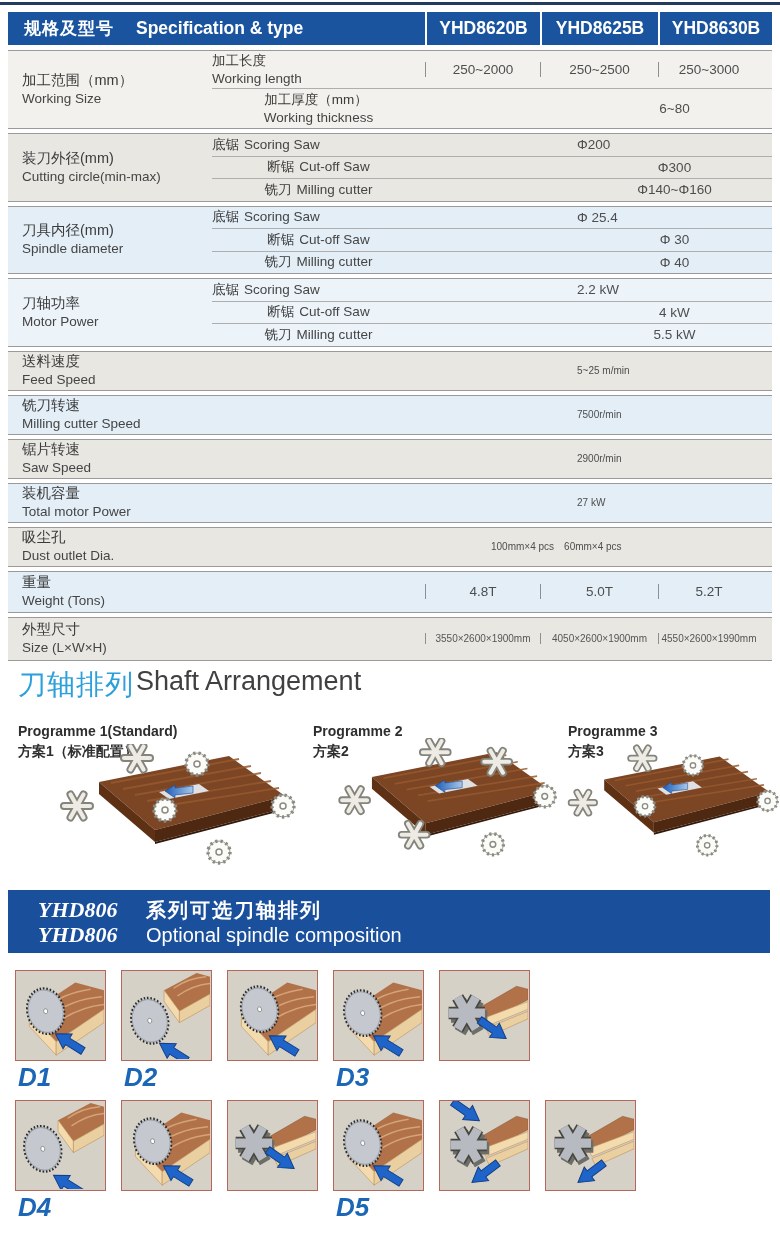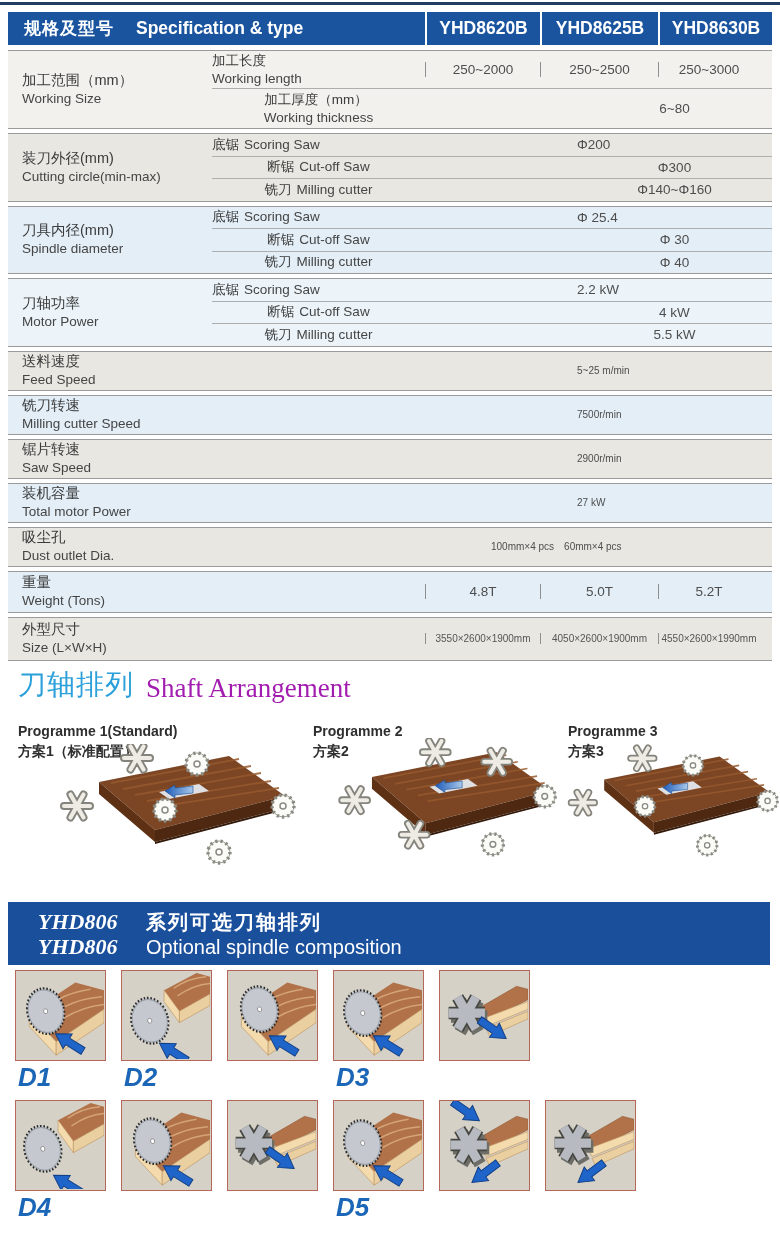--- a/index.html
+++ b/index.html
@@ -49,37 +49,37 @@
   .sec-ws .row:nth-child(1){height:37px;}
   .sec-ws .row:nth-child(2){height:39px;}
   .sec-3r .row{height:21.5px;}
   .sec-full{height:38px;}
   .sec-w .row{height:40px;}
   .sec-s .row{height:42px;}
   .label-wide{width:417px !important;}
   .vsize{font-size:10px;color:#555;letter-spacing:0px;}
 
   
-  .shaft-title{position:absolute;top:666px;left:18px;display:flex;align-items:flex-end;gap:12px;}
+  .shaft-title{position:absolute;top:666px;left:18px;display:flex;align-items:flex-start;gap:2px;}
   .shaft-title .t-zh{font-size:28px;color:#2ba0da;letter-spacing:1px;}
-  .shaft-title .t-en{font-size:27px;color:#a21caf;font-family:Liberation Serif, serif;}
+  .shaft-title .t-en{font-size:27px;color:#404040;}
   .programmes{position:absolute;top:720px;left:0;width:780px;height:162px;padding-left:18px;}
   .prog-cap{position:absolute;line-height:1.4;font-size:14px;color:#2e2e2e;font-weight:bold;}
   .prog-cap .c-zh{font-weight:600;}
   .cap1{left:18px;top:2px;}
   .cap2{left:313px;top:2px;}
   .cap3{left:568px;top:2px;}
   .fig{position:absolute;}
   .fig1{left:46px;top:24px;}
   .fig2{left:322px;top:18px;}
   .fig3{left:558px;top:24px;}
 
   
   .banner{position:absolute;top:890px;left:8px;width:762px;height:63px;background:#1a4f9c;
-          color:#fff;box-sizing:border-box;padding:7px 0 0 30px;margin-top:12px;}
+          color:#fff;box-sizing:border-box;padding:7px 0 0 30px;}
   .b-line{display:flex;align-items:baseline;height:25px;}
   .b-series{font-family:"Liberation Serif", serif;font-style:italic;font-weight:bold;
             font-size:22px;width:108px;}
   .b-zh{font-size:20px;font-weight:bold;letter-spacing:2px;}
   .b-en{font-size:20px;}
 
   
   .tiles{position:absolute;left:15px;display:flex;gap:15px;}
   .tr1{top:970px;}
   .tr2{top:1100px;}

